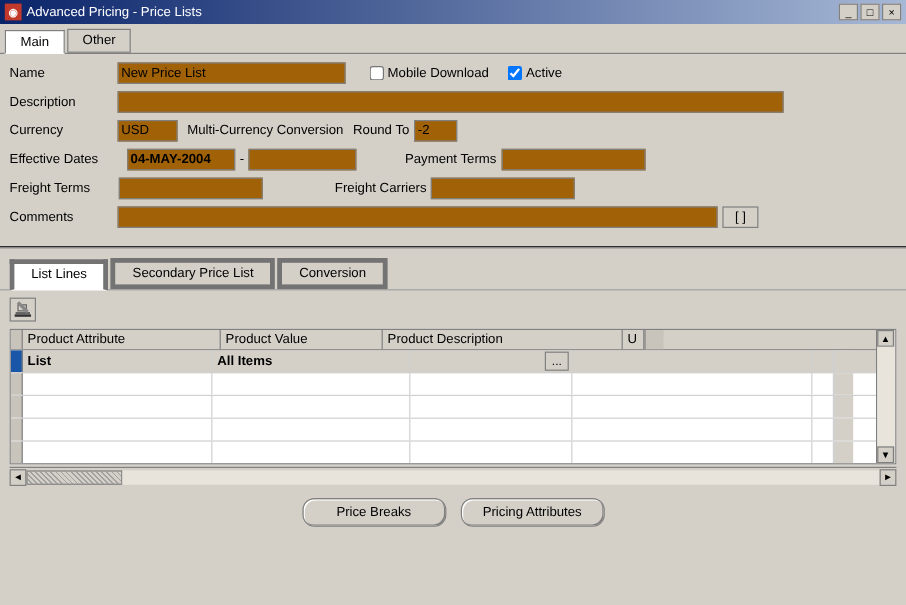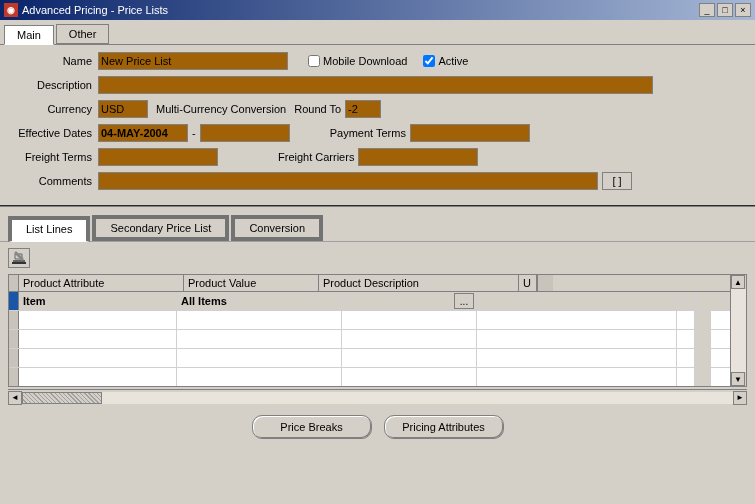--- a/index.html
+++ b/index.html
@@ -78,23 +78,23 @@
       background: #d4d0c8;
       padding: 6px 8px;
     }
     .form-row {
       display: flex;
       align-items: center;
       margin-bottom: 4px;
       min-height: 20px;
     }
     .form-label {
-      text-align: right;
+      text-align: left;
       min-width: 90px;
-      padding-right: 6px;
+      padding-right: 24px;
       font-size: 11px;
       color: #000;
     }
     .form-input {
       background: #a16207;
       border: 1px solid #808080;
       height: 18px;
       font-size: 11px;
       padding: 0 2px;
     }
@@ -376,21 +376,21 @@
       <div style="width:10px;min-width:10px;border-right:1px solid #808080;background:#c8c4bc;"></div>
       <div class="grid-header-cell col-attribute">Product Attribute</div>
       <div class="grid-header-cell col-value">Product Value</div>
       <div class="grid-header-cell col-description">Product Description</div>
       <div class="grid-header-cell col-u">U</div>
       <div style="width:16px;min-width:16px;background:#c8c4bc;border-left:1px solid #808080;"></div>
     </div>
 
     <div class="grid-row active-row">
       <div class="grid-row-side" style="background:#1a56a8;"></div>
-      <div class="grid-cell col-context bold">Item</div>
+      <div class="grid-cell col-context bold">List</div>
       <div class="grid-cell col-attribute bold">All Items</div>
       <div class="grid-cell col-value" style="position:relative;">
         <button class="ellipsis-btn" style="position:absolute;right:2px;top:1px;">...</button>
       </div>
       <div class="grid-cell col-description"></div>
       <div class="grid-cell col-u"></div>
       <div style="width:16px;min-width:16px;border-left:1px solid #d0d0d0;background:#d4d0c8;"></div>
     </div>
 
     <div class="grid-row">

